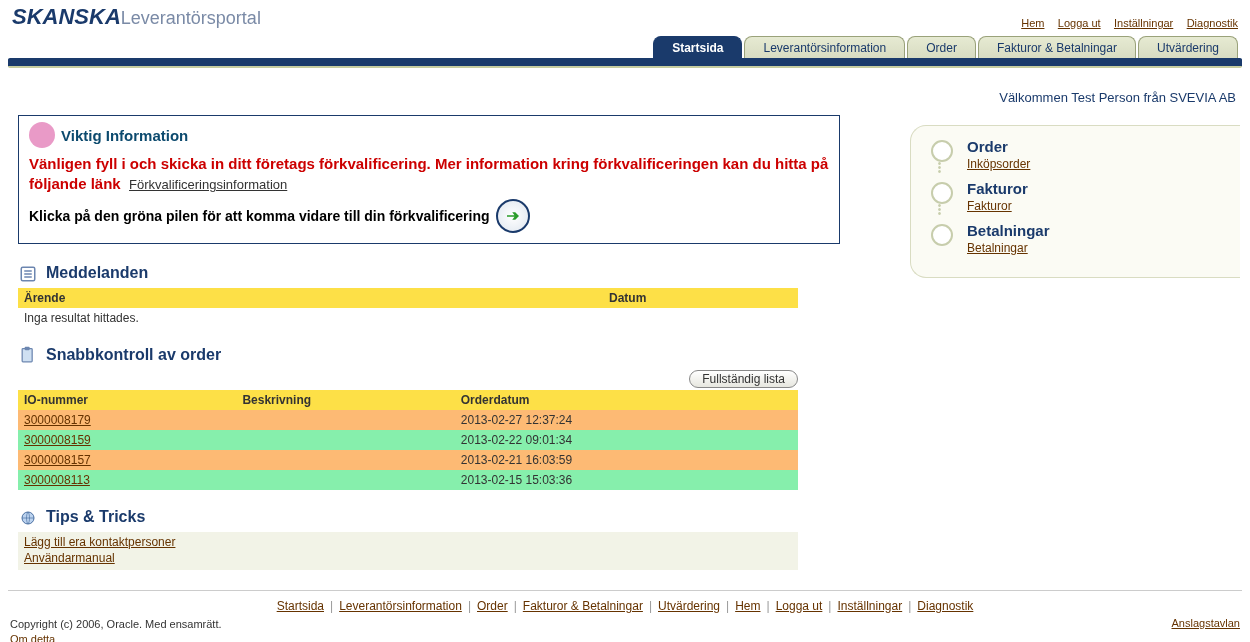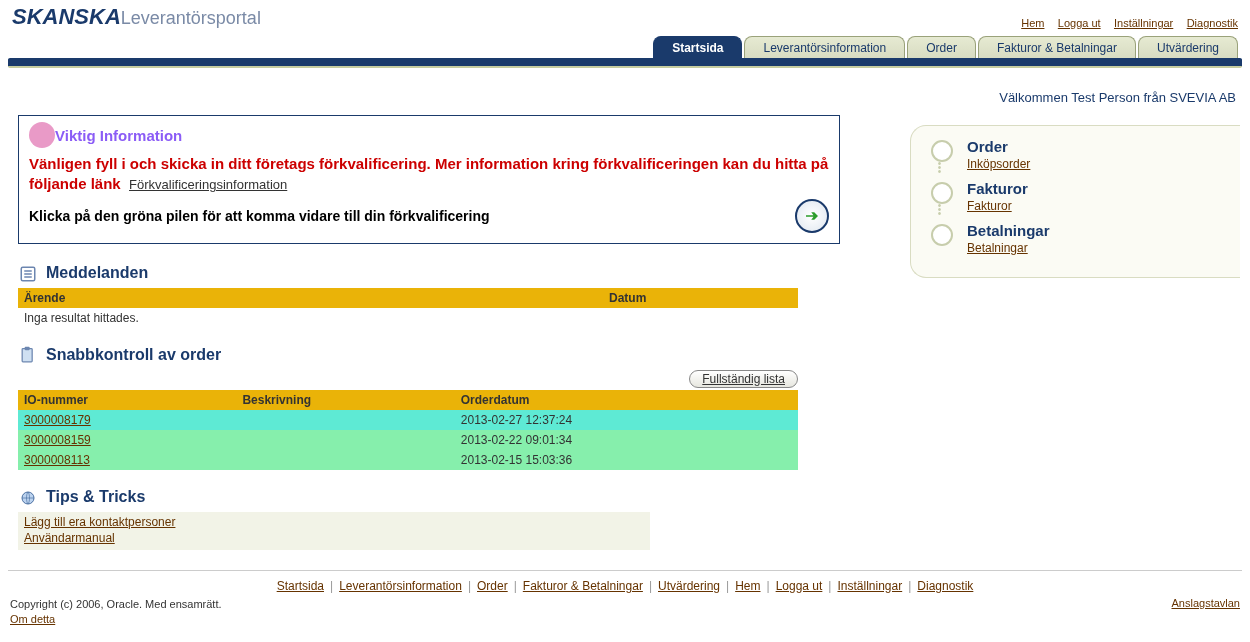--- a/index.html
+++ b/index.html
@@ -11,43 +11,43 @@
   .top-links a { margin-left:10px; font-size:11px; }
   .tabs-row { display:flex; justify-content:flex-end; align-items:flex-end; padding:0 12px; margin-top:6px; }
   .tab { position:relative; padding:4px 18px 3px; margin-left:2px; border:1px solid #9aa27a; border-bottom:none; border-radius:8px 8px 0 0; background:linear-gradient(#e6ead2,#d8dcc2); color:#1a3a6b; font-size:12px; cursor:pointer; }
   .tab.active { background:#1a3a6b; color:#fff; border-color:#1a3a6b; font-weight:bold; }
   .tab-under { height:6px; background:#1a3a6b; border-top:2px solid #1a3a6b; border-bottom:2px solid #c6cc9f; margin:0 8px; border-radius:2px;}
   .welcome { text-align:right; padding:22px 14px 10px; font-size:13px; color:#1a3a6b;}
   .content-wrap { display:flex; align-items:flex-start; padding:0 10px 10px 18px; gap:30px;}
   .left-col { flex:1 1 auto; min-width:0; }
   .right-col { width:330px; flex:0 0 auto; }
   .info-box { border:1px solid #1a3a6b; padding:6px 10px 10px; max-width:800px; margin-bottom:20px;}
-  .info-title { color:#8b5cf6; font-weight:bold; font-size:15px; display:flex; align-items:center; gap:0; margin-bottom:6px; }
+  .info-title { color:#0c4a6e; font-weight:bold; font-size:15px; display:flex; align-items:center; gap:6px; margin-bottom:6px; }
   .pink-icon { width:26px; height:26px; border-radius:50%; background:#e99ac7; position:relative; display:inline-block; flex:0 0 auto;}
   .info-warning { color:#c00; font-weight:bold; font-size:15px; line-height:1.35; }
   .info-warning a { color:#333; font-weight:normal; font-size:13px; }
-  .info-action { text-align:right; font-weight:bold; font-size:14px; margin-top:4px; color:#000; display:flex; justify-content:space-between; align-items:center; gap:6px;}
+  .info-action { text-align:right; font-weight:bold; font-size:14px; margin-top:4px; color:#000; display:flex; justify-content:flex-start; align-items:center; gap:6px;}
   .arrow-btn { width:30px; height:30px; border:2px solid #1a3a6b; border-radius:50%; display:inline-flex; align-items:center; justify-content:center; background:radial-gradient(#fff,#dfe6ef); cursor:pointer; }
   .arrow-btn svg { width:18px; height:18px; }
   .section-title { color:#1a3a6b; font-weight:bold; font-size:16px; display:flex; align-items:flex-start; gap:8px; margin:0 0 4px 0;}
   .icon-box { width:20px; height:20px; display:inline-flex; align-items:center; justify-content:center; }
   table.data { width:780px; border-collapse:collapse; margin-bottom:18px; }
-  table.data th { background:#eab308; text-align:left; font-weight:bold; font-size:12px; padding:3px 6px; border:0; }
-  table.data td { background:#5eead4; padding:3px 6px; font-size:12px; border:0;}
+  table.data th { background:#fde047; text-align:left; font-weight:bold; font-size:12px; padding:3px 6px; border:0; }
+  table.data td { background:#fdba74; padding:3px 6px; font-size:12px; border:0;}
   table.data tr.alt td { background:#86efac; }
   .orders-toolbar { width:780px; display:flex; justify-content:flex-end; margin-bottom:2px;}
-  .pill-btn { border:1px solid #888; border-radius:10px; padding:1px 12px; font-size:12px; background:linear-gradient(#fff,#e7e7df); cursor:pointer; color:#333;text-decoration:underline;}
+  .pill-btn { border:1px solid #888; border-radius:10px; padding:1px 12px; font-size:12px; background:linear-gradient(#fff,#e7e7df); cursor:pointer; color:#333;}
   .side-box { border:1px solid #d9dcc2; border-radius:16px 0 0 16px; border-right:none; padding:12px 10px 16px 20px; background:#fbfbf4; margin-top:10px;}
   .side-row { display:flex; align-items:flex-start; gap:14px; margin-bottom:6px;}
   .side-circle { width:18px; height:18px; border:2px solid #c7cdac; border-radius:50%; background:#fff; margin-top:2px; flex:0 0 auto;}
   .side-dots   { width:18px; text-align:center; color:#c7cdac; font-size:10px; line-height:4px; letter-spacing:1px; margin-left:0;}
   .side-head { color:#1a3a6b; font-weight:bold; font-size:15px; }
   .side-link { display:block; margin-top:2px; font-size:12px;}
   .tips-list a { display:block; margin-bottom:2px;}
-  .tips-wrap { width:632px;}
+  .tips-wrap { width:780px;}
   .tips-wrap .strip { background:#f2f3e7; padding:3px 6px;}
   hr.footer-sep { border:none; border-top:1px solid #ccc; margin:10px 8px 6px;}
   .footer-links { text-align:center; color:#666; font-size:12px; padding:2px 0 4px;}
   .footer-links a { margin:0 2px; }
   .footer-links .sep { color:#999; margin:0 4px;}
   .footer-bottom { display:flex; justify-content:space-between; padding:0 10px 8px; font-size:11px; color:#333;}
   .footer-bottom a { font-size:11px;margin-top:40px; }
   .footer-left { line-height:1.4;}
 </style>
 </head>
@@ -146,20 +146,25 @@
           <tr>
             <td><a>3000008179</a></td>
             <td></td>
             <td>2013-02-27 12:37:24</td>
           </tr>
           <tr class="alt">
             <td><a>3000008159</a></td>
             <td></td>
             <td>2013-02-22 09:01:34</td>
           </tr>
+          <tr>
+            <td><a>3000008157</a></td>
+            <td></td>
+            <td>2013-02-21 16:03:59</td>
+          </tr>
           <tr class="alt">
             <td><a>3000008113</a></td>
             <td></td>
             <td>2013-02-15 15:03:36</td>
           </tr>
         </tbody>
     </table>
 
     <div class="section-title">
       <span class="icon-box">

